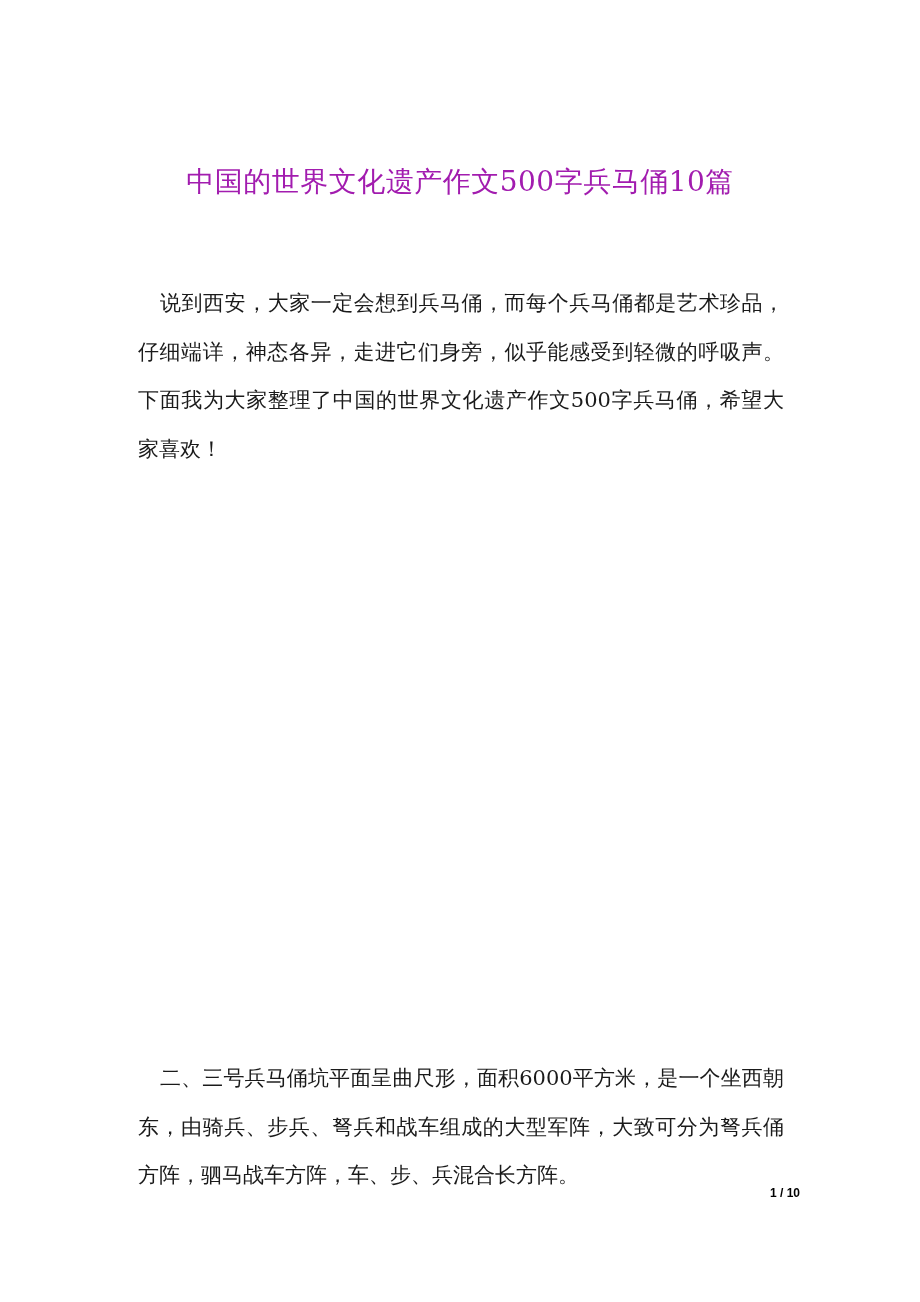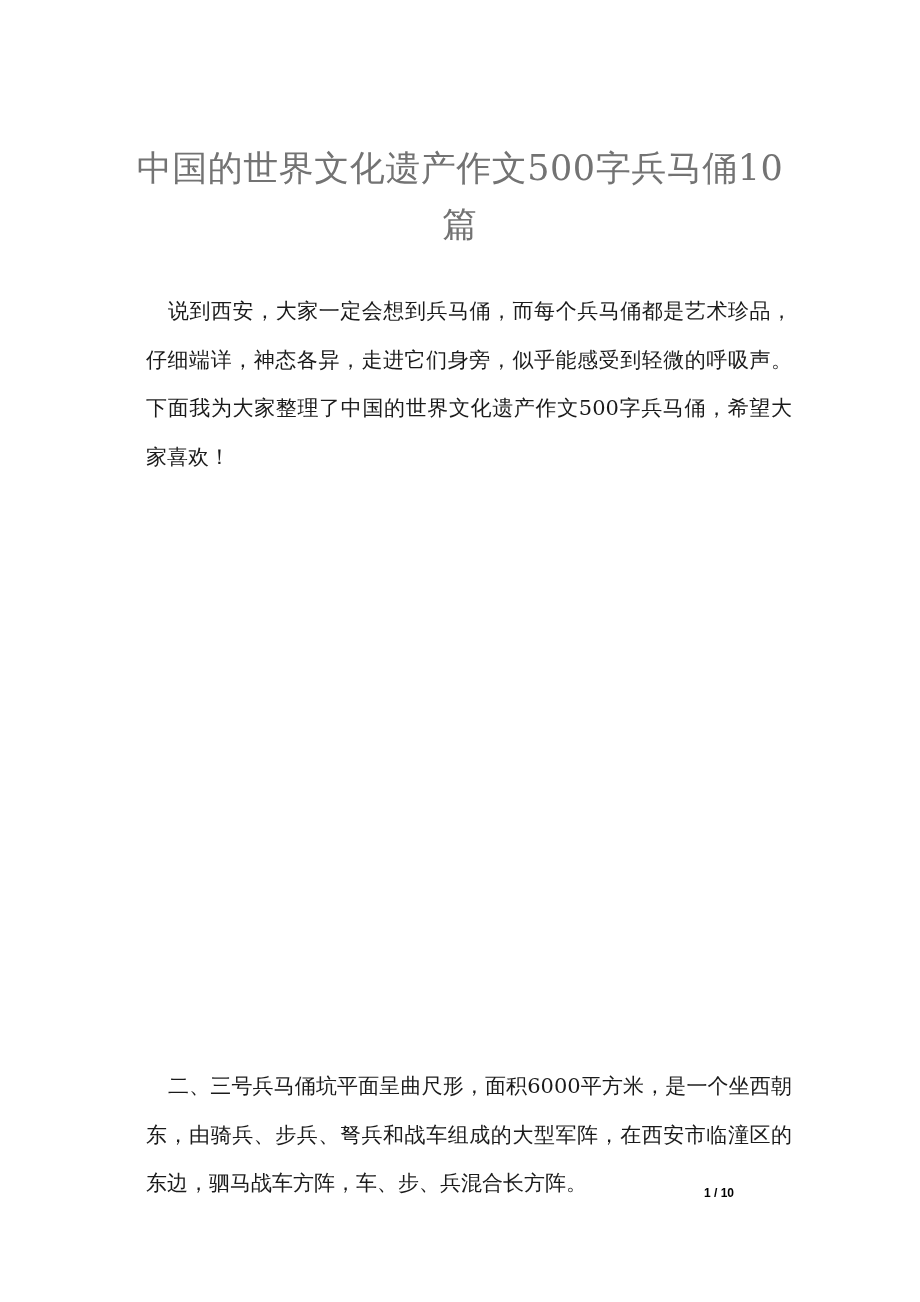--- a/index.html
+++ b/index.html
@@ -19,70 +19,70 @@
       position: absolute;
       left: 0;
       top: 0;
       width: 920px;
       height: 1302px;
       background: #ffffff;
     }
     .title {
       position: absolute;
       left: 130px;
-      top: 140px;
+      top: 154px;
       width: 660px;
       text-align: center;
-      color: #737373;
-      font-size: 35px;
+      color: #a21caf;
+      font-size: 28px;
       line-height: 56px;
       font-weight: normal;
       margin: 0;
       letter-spacing: 0.5px;
     }
     .body-text {
       position: absolute;
       left: 138px;
       width: 646px;
       font-size: 21px;
       line-height: 48.5px;
-      margin: 8px;
+      margin: 0;
       text-align: justify;
       text-justify: inter-character;
       color: #1a1a1a;
     }
     .indent {
       text-indent: 22px;
     }
     #intro { top: 279px; }
     #section-heading { top: 521px; }
     #para-1 { top: 569px; }
     #para-2 { top: 763px; }
     #para-3 { top: 1054px; }
     .page-number {
       position: absolute;
-      left: 704px;
+      left: 740px;
       top: 1186px;
       width: 60px;
-      text-align: left;
+      text-align: right;
       font-family: "Liberation Sans", "DejaVu Sans", sans-serif;
       font-weight: bold;
       font-size: 12px;
       color: #000000;
     }
   </style>
 </head>
 <body>
 
 <div class="page">
 
   <h1 class="title">中国的世界文化遗产作文500字兵马俑10篇</h1>
 
   <p id="intro" class="body-text indent">说到西安，大家一定会想到兵马俑，而每个兵马俑都是艺术珍品，仔细端详，神态各异，走进它们身旁，似乎能感受到轻微的呼吸声。下面我为大家整理了中国的世界文化遗产作文500字兵马俑，希望大家喜欢！</p>
 
 
 
 
-  <p id="para-3" class="body-text indent">二、三号兵马俑坑平面呈曲尺形，面积6000平方米，是一个坐西朝东，由骑兵、步兵、弩兵和战车组成的大型军阵，在西安市临潼区的东边，驷马战车方阵，车、步、兵混合长方阵。</p>
+  <p id="para-3" class="body-text indent">二、三号兵马俑坑平面呈曲尺形，面积6000平方米，是一个坐西朝东，由骑兵、步兵、弩兵和战车组成的大型军阵，大致可分为弩兵俑方阵，驷马战车方阵，车、步、兵混合长方阵。</p>
 
   <div class="page-number">1 / 10</div>
 
 </div>
 
 </body></html>

